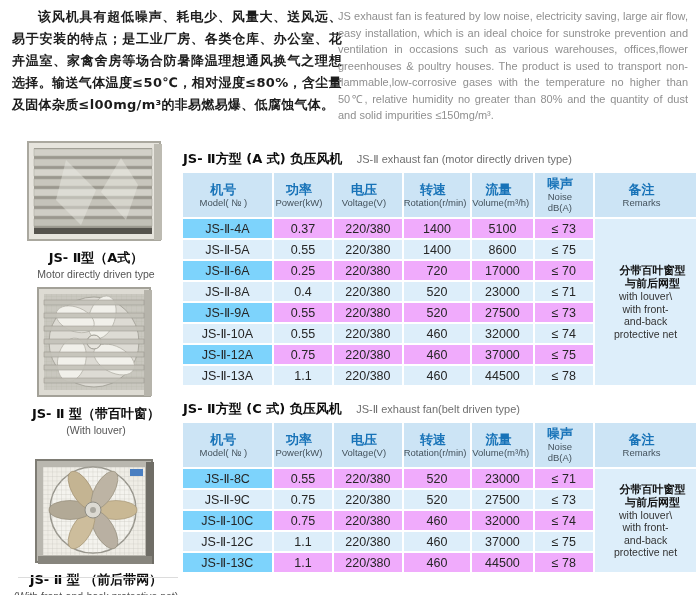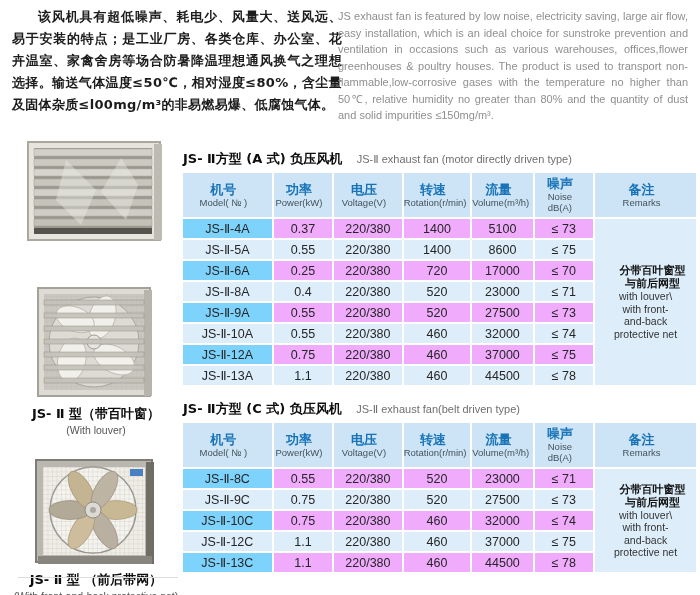--- a/index.html
+++ b/index.html
@@ -82,20 +82,24 @@
         <rect x="8" y="39" width="118" height="7" fill="#c8c6bd" stroke="#aaa89f" stroke-width="0.6"></rect>
         <rect x="8" y="49" width="118" height="7" fill="#d2d0c8" stroke="#b0aea5" stroke-width="0.6"></rect>
         <rect x="8" y="59" width="118" height="7" fill="#c5c3ba" stroke="#a8a69d" stroke-width="0.6"></rect>
         <rect x="8" y="69" width="118" height="7" fill="#cfcdc5" stroke="#aeaca3" stroke-width="0.6"></rect>
         <rect x="8" y="79" width="118" height="7" fill="#c2c0b7" stroke="#a5a39a" stroke-width="0.6"></rect>
       </g>
       <rect x="8" y="88" width="118" height="6" fill="#55534d"></rect>
       <polygon points="40,20 70,50 55,85 30,60" fill="#eceae4" opacity="0.45"></polygon>
       <polygon points="95,18 75,52 100,80 112,45" fill="#f0efe9" opacity="0.4"></polygon>
     </svg>
+    <figcaption>
+      <div class="cap-cn">JS- Ⅱ型（A式）</div>
+      <div class="cap-en">Motor directly driven type</div>
+    </figcaption>
   </figure>
 
   <figure class="product" id="fig-lv">
     <svg class="photo" width="120" height="114" viewBox="0 0 120 114">
       <defs>
         <pattern id="mesh1" width="5" height="5" patternUnits="userSpaceOnUse">
           <path d="M5 0H0V5" fill="none" stroke="#bdbbb2" stroke-width="0.7"></path>
         </pattern>
       </defs>
       <rect x="2" y="2" width="112" height="108" fill="#dddbd3" stroke="#a3a198" stroke-width="2"></rect>

